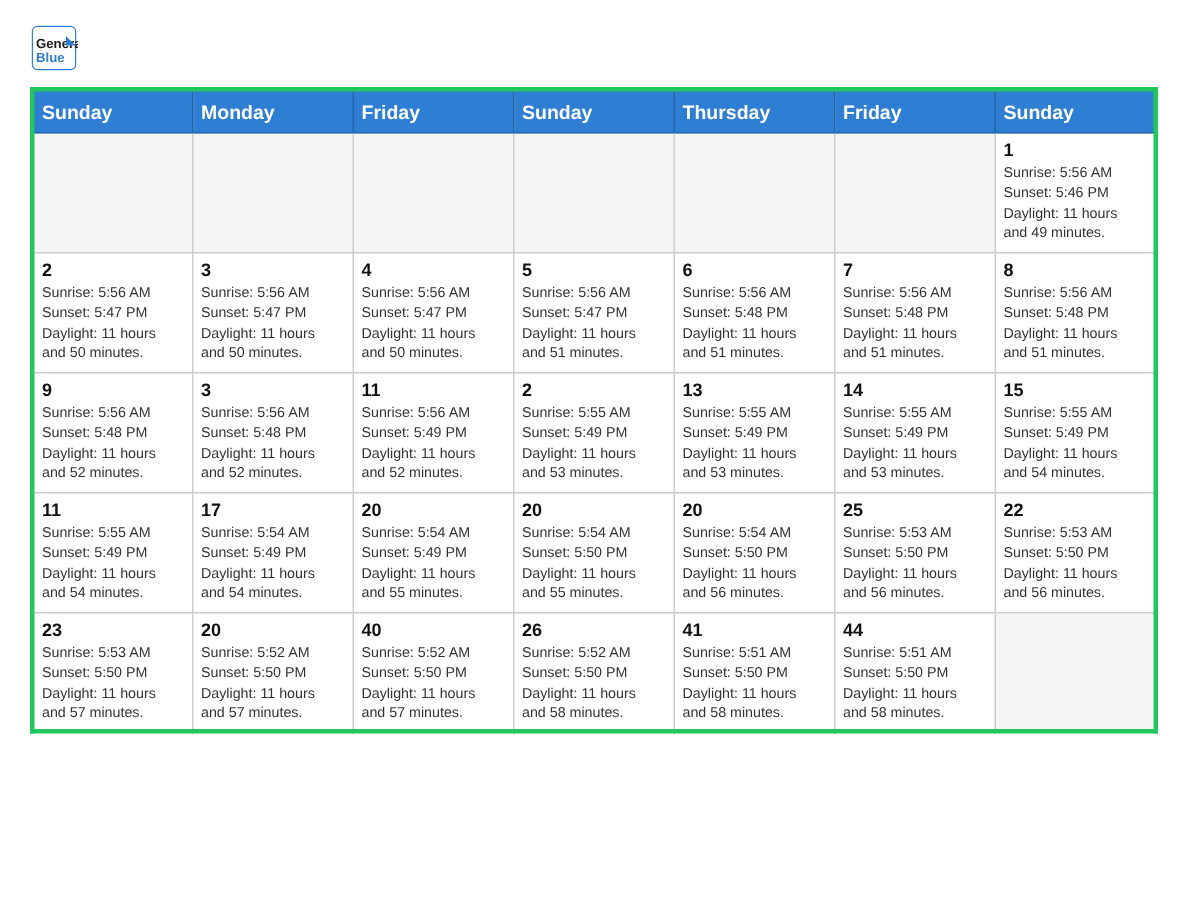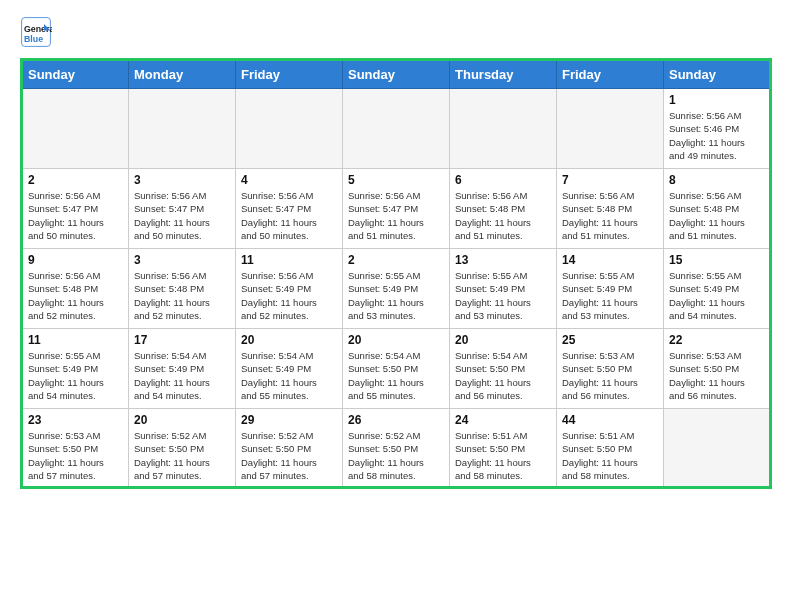--- a/index.html
+++ b/index.html
@@ -301,35 +301,35 @@
 and 57 minutes.</div>
           </td>
           <td>
             <span class="day-num">20</span>
             <div class="day-info" style="white-space: pre-line;">Sunrise: 5:52 AM
 Sunset: 5:50 PM
 Daylight: 11 hours
 and 57 minutes.</div>
           </td>
           <td>
-            <span class="day-num">29</span>
+            <span class="day-num">40</span>
             <div class="day-info" style="white-space: pre-line;">Sunrise: 5:52 AM
 Sunset: 5:50 PM
 Daylight: 11 hours
 and 57 minutes.</div>
           </td>
           <td>
             <span class="day-num">26</span>
             <div class="day-info" style="white-space: pre-line;">Sunrise: 5:52 AM
 Sunset: 5:50 PM
 Daylight: 11 hours
 and 58 minutes.</div>
           </td>
           <td>
-            <span class="day-num">24</span>
+            <span class="day-num">41</span>
             <div class="day-info" style="white-space: pre-line;">Sunrise: 5:51 AM
 Sunset: 5:50 PM
 Daylight: 11 hours
 and 58 minutes.</div>
           </td>
           <td>
             <span class="day-num">44</span>
             <div class="day-info" style="white-space: pre-line;">Sunrise: 5:51 AM
 Sunset: 5:50 PM
 Daylight: 11 hours

